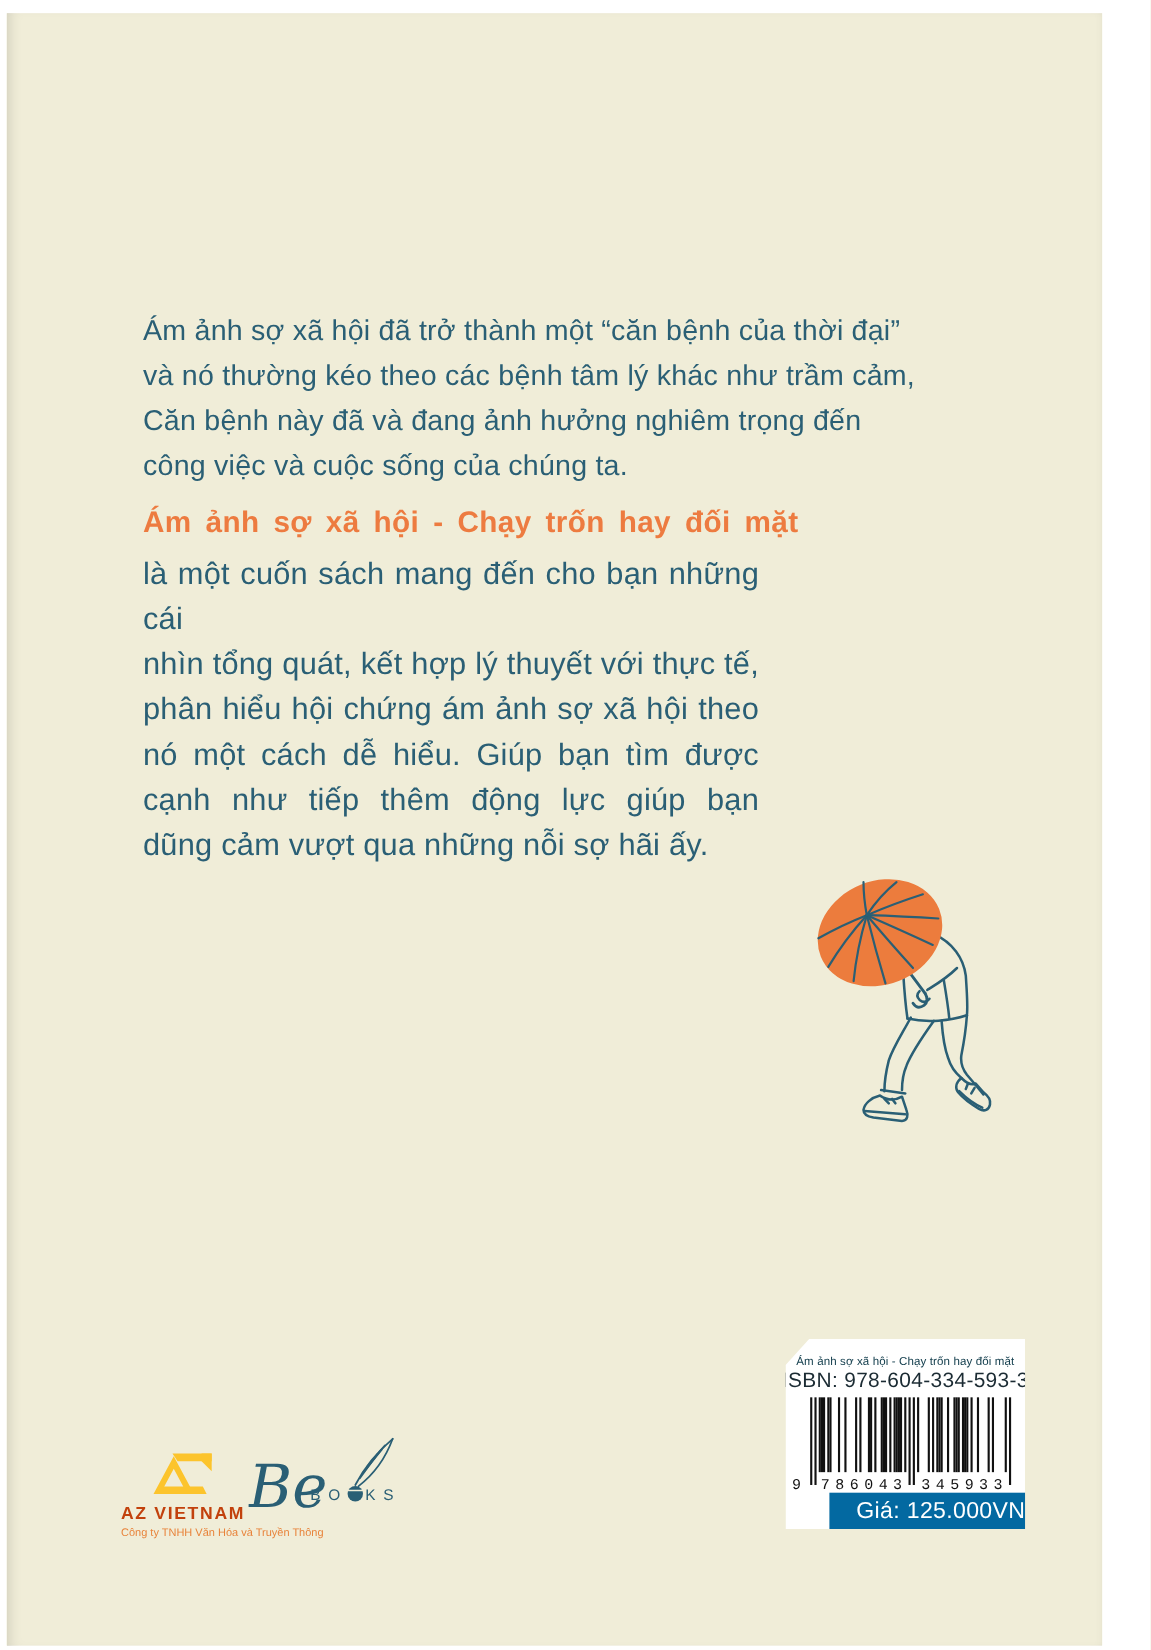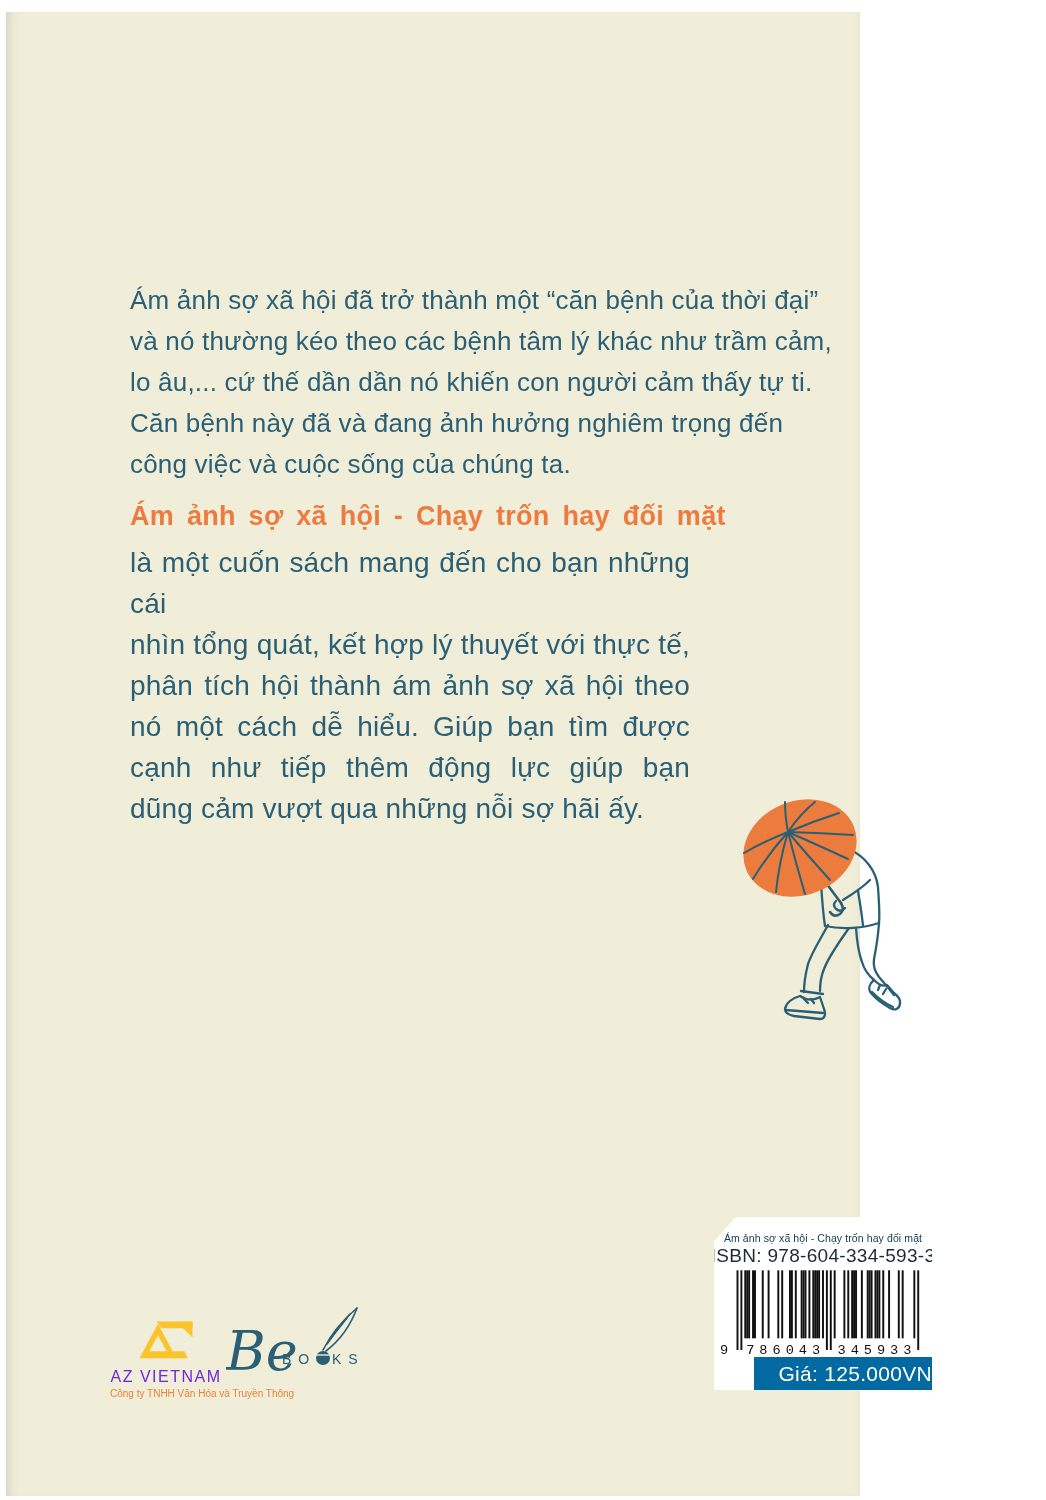--- a/index.html
+++ b/index.html
@@ -1,21 +1,21 @@
 <!DOCTYPE html>
 <html><head>
 <meta charset="utf-8">
 <style>
   html,body{margin:0;padding:0;}
   body{
     width:1046px;height:1500px;position:relative;background:#ffffff;
     font-family:"Liberation Sans",sans-serif;overflow:hidden;
   }
   .cover{
-    position:absolute;left:6px;top:12px;width:854px;height:1484px;
+    position:absolute;left:6px;top:12px;width:996px;height:1484px;
     background:#F0EDD8;
     box-shadow:inset 10px 0 14px -10px rgba(0,0,0,.18), inset -6px 0 10px -8px rgba(0,0,0,.08);
   }
   
   .blurb{position:absolute;left:124px;top:268px;width:770px;color:#2A5F75;}
   .p1 .line{
     font-size:26px;line-height:41px;white-space:nowrap;letter-spacing:.2px;
   }
   .heading{
     color:#ED7B40;font-weight:bold;font-size:27px;line-height:34px;
@@ -25,21 +25,21 @@
   .p2 .jline{
     font-size:28px;line-height:41px;text-align:justify;text-align-last:justify;
     letter-spacing:.2px;
   }
   .p2 .jline.last{text-align-last:left;}
   
   .illu{position:absolute;left:722px;top:780px;}
   
   .az{position:absolute;left:104px;top:1306px;width:112px;text-align:center;}
   .az .mark{display:block;margin:0 auto 4px auto;}
-  .az .name{color:#6d28d9;font-size:16px;font-weight:normal;letter-spacing:1.5px;white-space:nowrap;}
+  .az .name{color:#c2410c;font-size:16px;font-weight:bold;letter-spacing:1.5px;white-space:nowrap;}
   .az .sub{color:#E8833A;font-size:10px;margin-top:2px;white-space:nowrap;}
   .bebooks{position:absolute;left:220px;top:1288px;}
   
   .label{
     position:absolute;left:708px;top:1205px;width:218px;height:173px;background:#ffffff;
     clip-path:polygon(0 14%,10% 0,100% 0,100% 100%,0 100%);
     display:flex;flex-direction:column;align-items:center;
   }
   .label-title{
     margin-top:15px;font-size:10.5px;color:#16404F;white-space:nowrap;letter-spacing:.1px;
@@ -56,29 +56,28 @@
 </style>
 </head>
 <body>
 
 <div class="cover">
 
   <div class="blurb">
     <div class="p1">
       <div class="line">Ám ảnh sợ xã hội đã trở thành một “căn bệnh của thời đại”</div>
       <div class="line">và nó thường kéo theo các bệnh tâm lý khác như trầm cảm,</div>
-      <div class="line">lo âu,... cứ thế dần dần nó khiến con người cảm thấy tự ti.</div>
       <div class="line">Căn bệnh này đã và đang ảnh hưởng nghiêm trọng đến</div>
       <div class="line">công việc và cuộc sống của chúng ta.</div>
     </div>
     <div class="heading">Ám ảnh sợ xã hội - Chạy trốn hay đối mặt</div>
     <div class="p2">
       <div class="jline">là một cuốn sách mang đến cho bạn những cái</div>
       <div class="jline">nhìn tổng quát, kết hợp lý thuyết với thực tế,</div>
-      <div class="jline">phân tích hội thành ám ảnh sợ xã hội theo</div>
+      <div class="jline">phân hiểu hội chứng ám ảnh sợ xã hội theo</div>
       <div class="jline">nó một cách dễ hiểu. Giúp bạn tìm được</div>
       <div class="jline">cạnh như tiếp thêm động lực giúp bạn</div>
       <div class="jline last">dũng cảm vượt qua những nỗi sợ hãi ấy.</div>
     </div>
   </div>
 
   <div class="illu">
     <svg width="205" height="238" viewBox="0 0 205 238" fill="none">
 
       <g stroke="#2A5F75" stroke-width="2.3" fill="none" stroke-linecap="round" stroke-linejoin="round">

